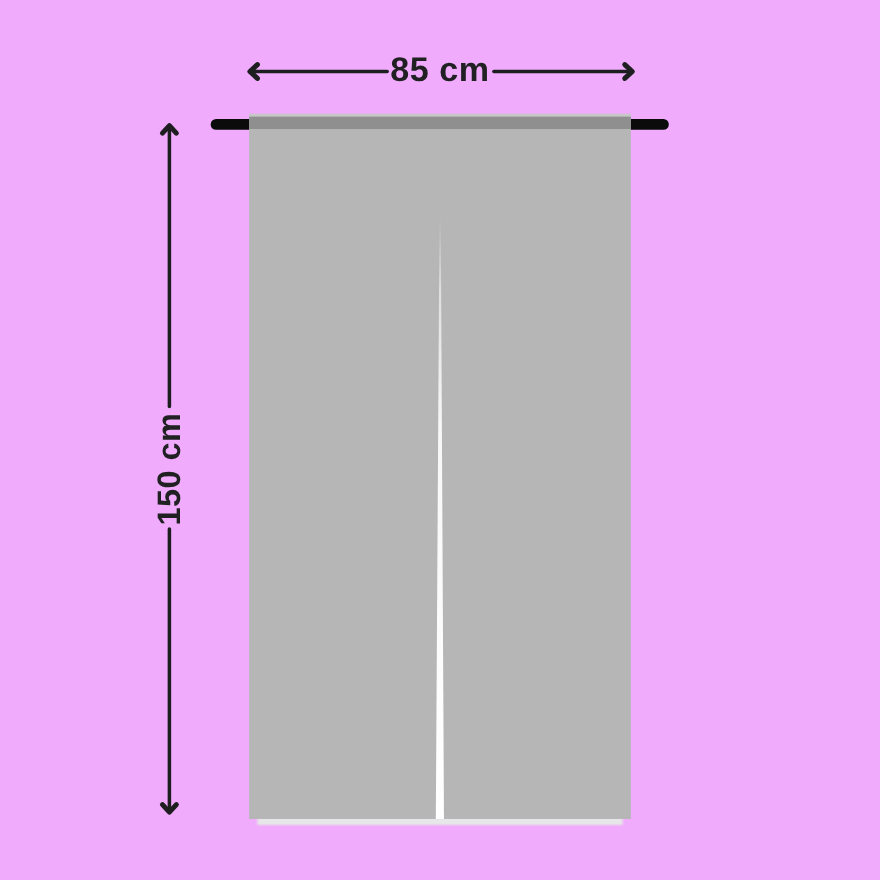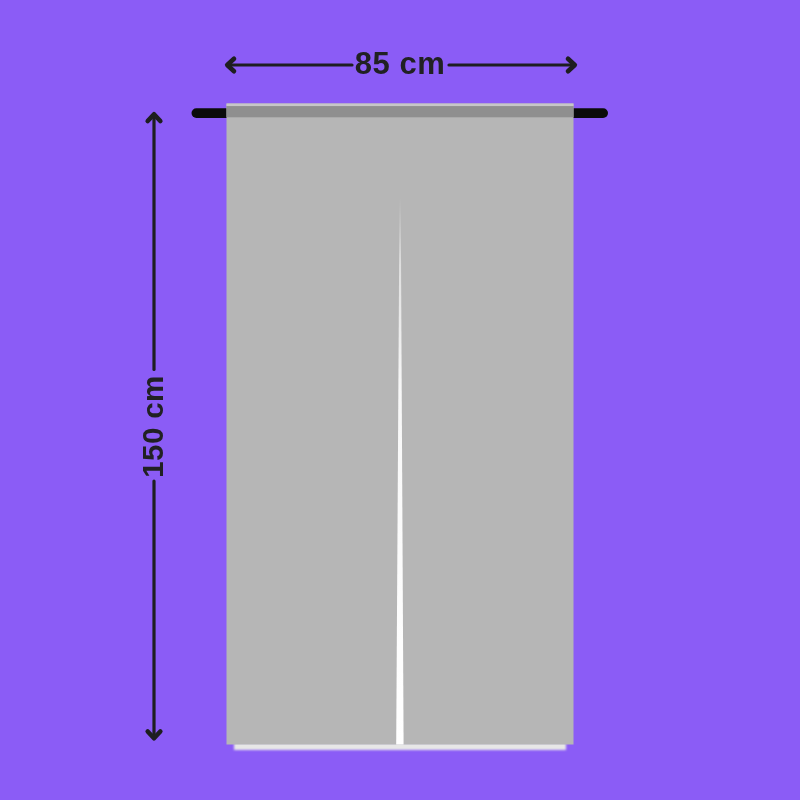--- a/index.html
+++ b/index.html
@@ -1,16 +1,16 @@
 <!DOCTYPE html>
 <html><head>
 <meta charset="utf-8">
 <style>
   html,body{margin:0;padding:0;background:#ffffff;}
-  .stage{width:800px;height:800px;position:relative;overflow:hidden;background:#8b5cf6;}
+  .stage{width:800px;height:800px;position:relative;overflow:hidden;background:#f0abfc;}
   svg{display:block;}
   text{font-family:"Liberation Sans",sans-serif;}
 </style>
 </head>
 <body>
 <div class="stage">
 <svg width="800" height="800" viewBox="0 0 800 800" xmlns="http://www.w3.org/2000/svg">
   <defs>
     <linearGradient id="splitFade" x1="0" y1="0" x2="0" y2="1">
       <stop offset="0" stop-color="#ffffff" stop-opacity="0.0"></stop>

